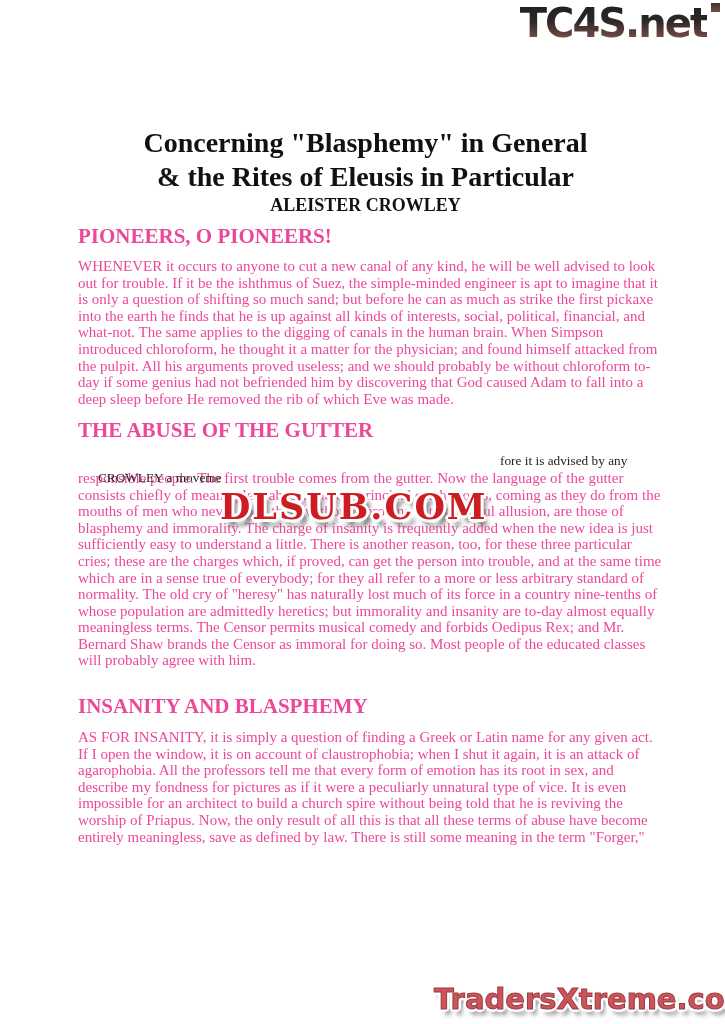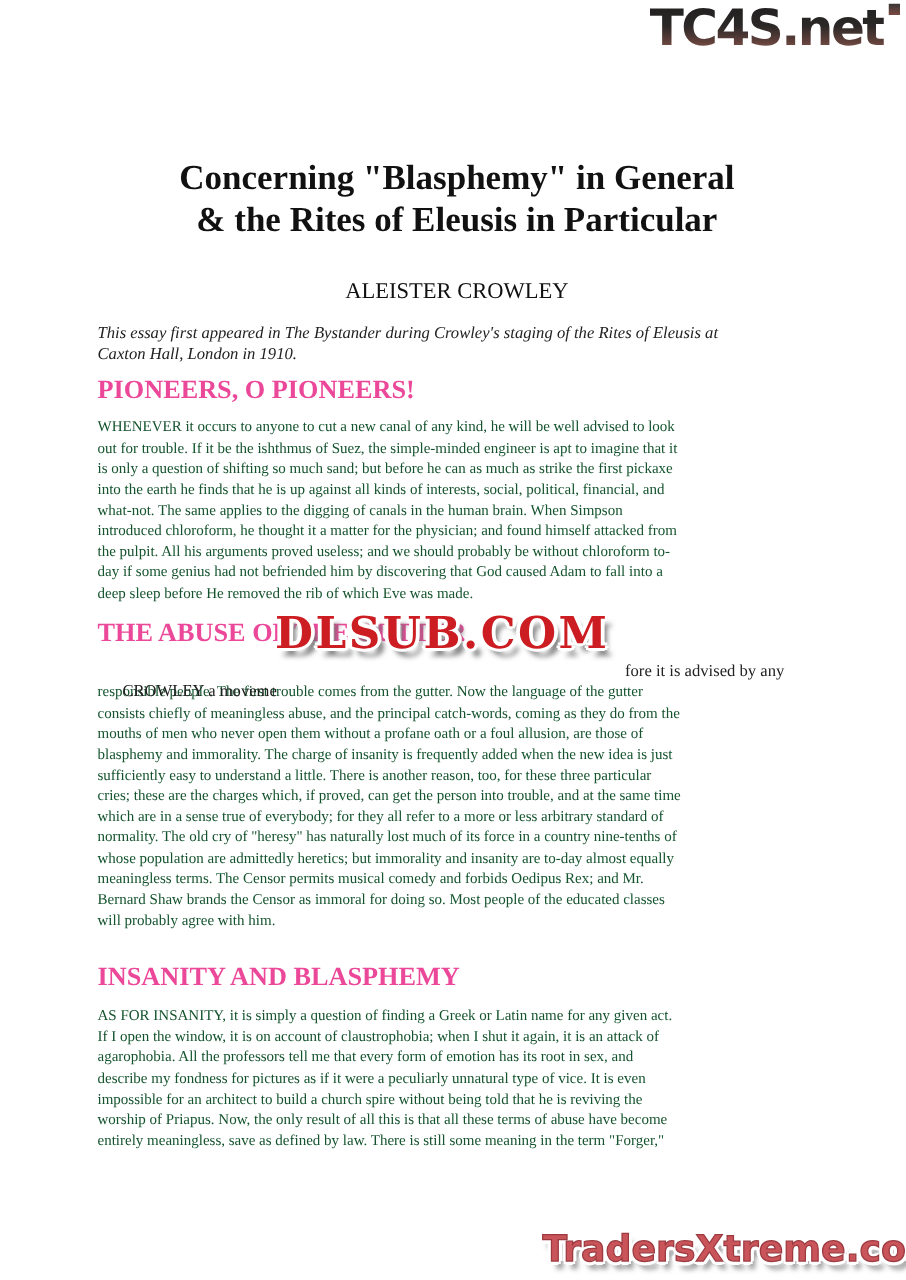--- a/index.html
+++ b/index.html
@@ -8,35 +8,35 @@
     overflow:hidden; font-family:"Liberation Serif", serif; color:#1a1a1a;
   }
   .content { position:absolute; left:78px; top:0; width:575px; }
 
   
   .title {
     margin-top:126px; text-align:center; font-weight:bold;
     font-size:28px; line-height:34px; white-space:pre-line; color:#111;
   }
   .author {
-    margin-top:27px; text-align:center; font-weight:normal;
+    margin-top:0; text-align:center; font-weight:bold;
     font-size:18px; line-height:22px; color:#111;
   }
   .note {
     margin-top:15px; font-style:italic; font-size:13.3px; line-height:16.6px;
     white-space:pre; color:#222;
   }
   .sect-heading {
     font-weight:bold; font-size:21px; line-height:18px; color:#ec4899;
   }
   .h1 { margin-top:11px; }
   .h2 { margin-top:14px; }
   .h3 { margin-top:28px; }
   .para {
-    font-size:12px; line-height:16.6px; white-space:pre; color:#14532d;
+    font-size:15px; line-height:16.6px; white-space:pre; color:#ec4899;
   }
   .p1 { margin-top:13px; }
   .p2rest { margin-top:0; }
   .p3 { margin-top:14px; }
   .para2-first {
     position:relative; margin-top:14px; height:16.6px;
     font-size:13.3px; line-height:16.6px; color:#222; white-space:pre;
   }
   .para2-first .after { position:absolute; left:422px; top:0; }
 
@@ -86,22 +86,20 @@
 
   <div class="tc4s">
     <span class="tc4s-text">TC4S.net</span>
     <span class="tc4s-square"></span>
   </div>
 
   <div class="content">
     <div class="title">Concerning "Blasphemy" in General
 &amp; the Rites of Eleusis in Particular</div>
     <div class="author">ALEISTER CROWLEY</div>
-    <div class="note">This essay first appeared in The Bystander during Crowley's staging of the Rites of Eleusis at
-Caxton Hall, London in 1910.</div>
 
     <div class="sect-heading h1">PIONEERS, O PIONEERS!</div>
     <div class="para p1">WHENEVER it occurs to anyone to cut a new canal of any kind, he will be well advised to look
 out for trouble. If it be the ishthmus of Suez, the simple-minded engineer is apt to imagine that it
 is only a question of shifting so much sand; but before he can as much as strike the first pickaxe
 into the earth he finds that he is up against all kinds of interests, social, political, financial, and
 what-not. The same applies to the digging of canals in the human brain. When Simpson
 introduced chloroform, he thought it a matter for the physician; and found himself attacked from
 the pulpit. All his arguments proved useless; and we should probably be without chloroform to-
 day if some genius had not befriended him by discovering that God caused Adam to fall into a

